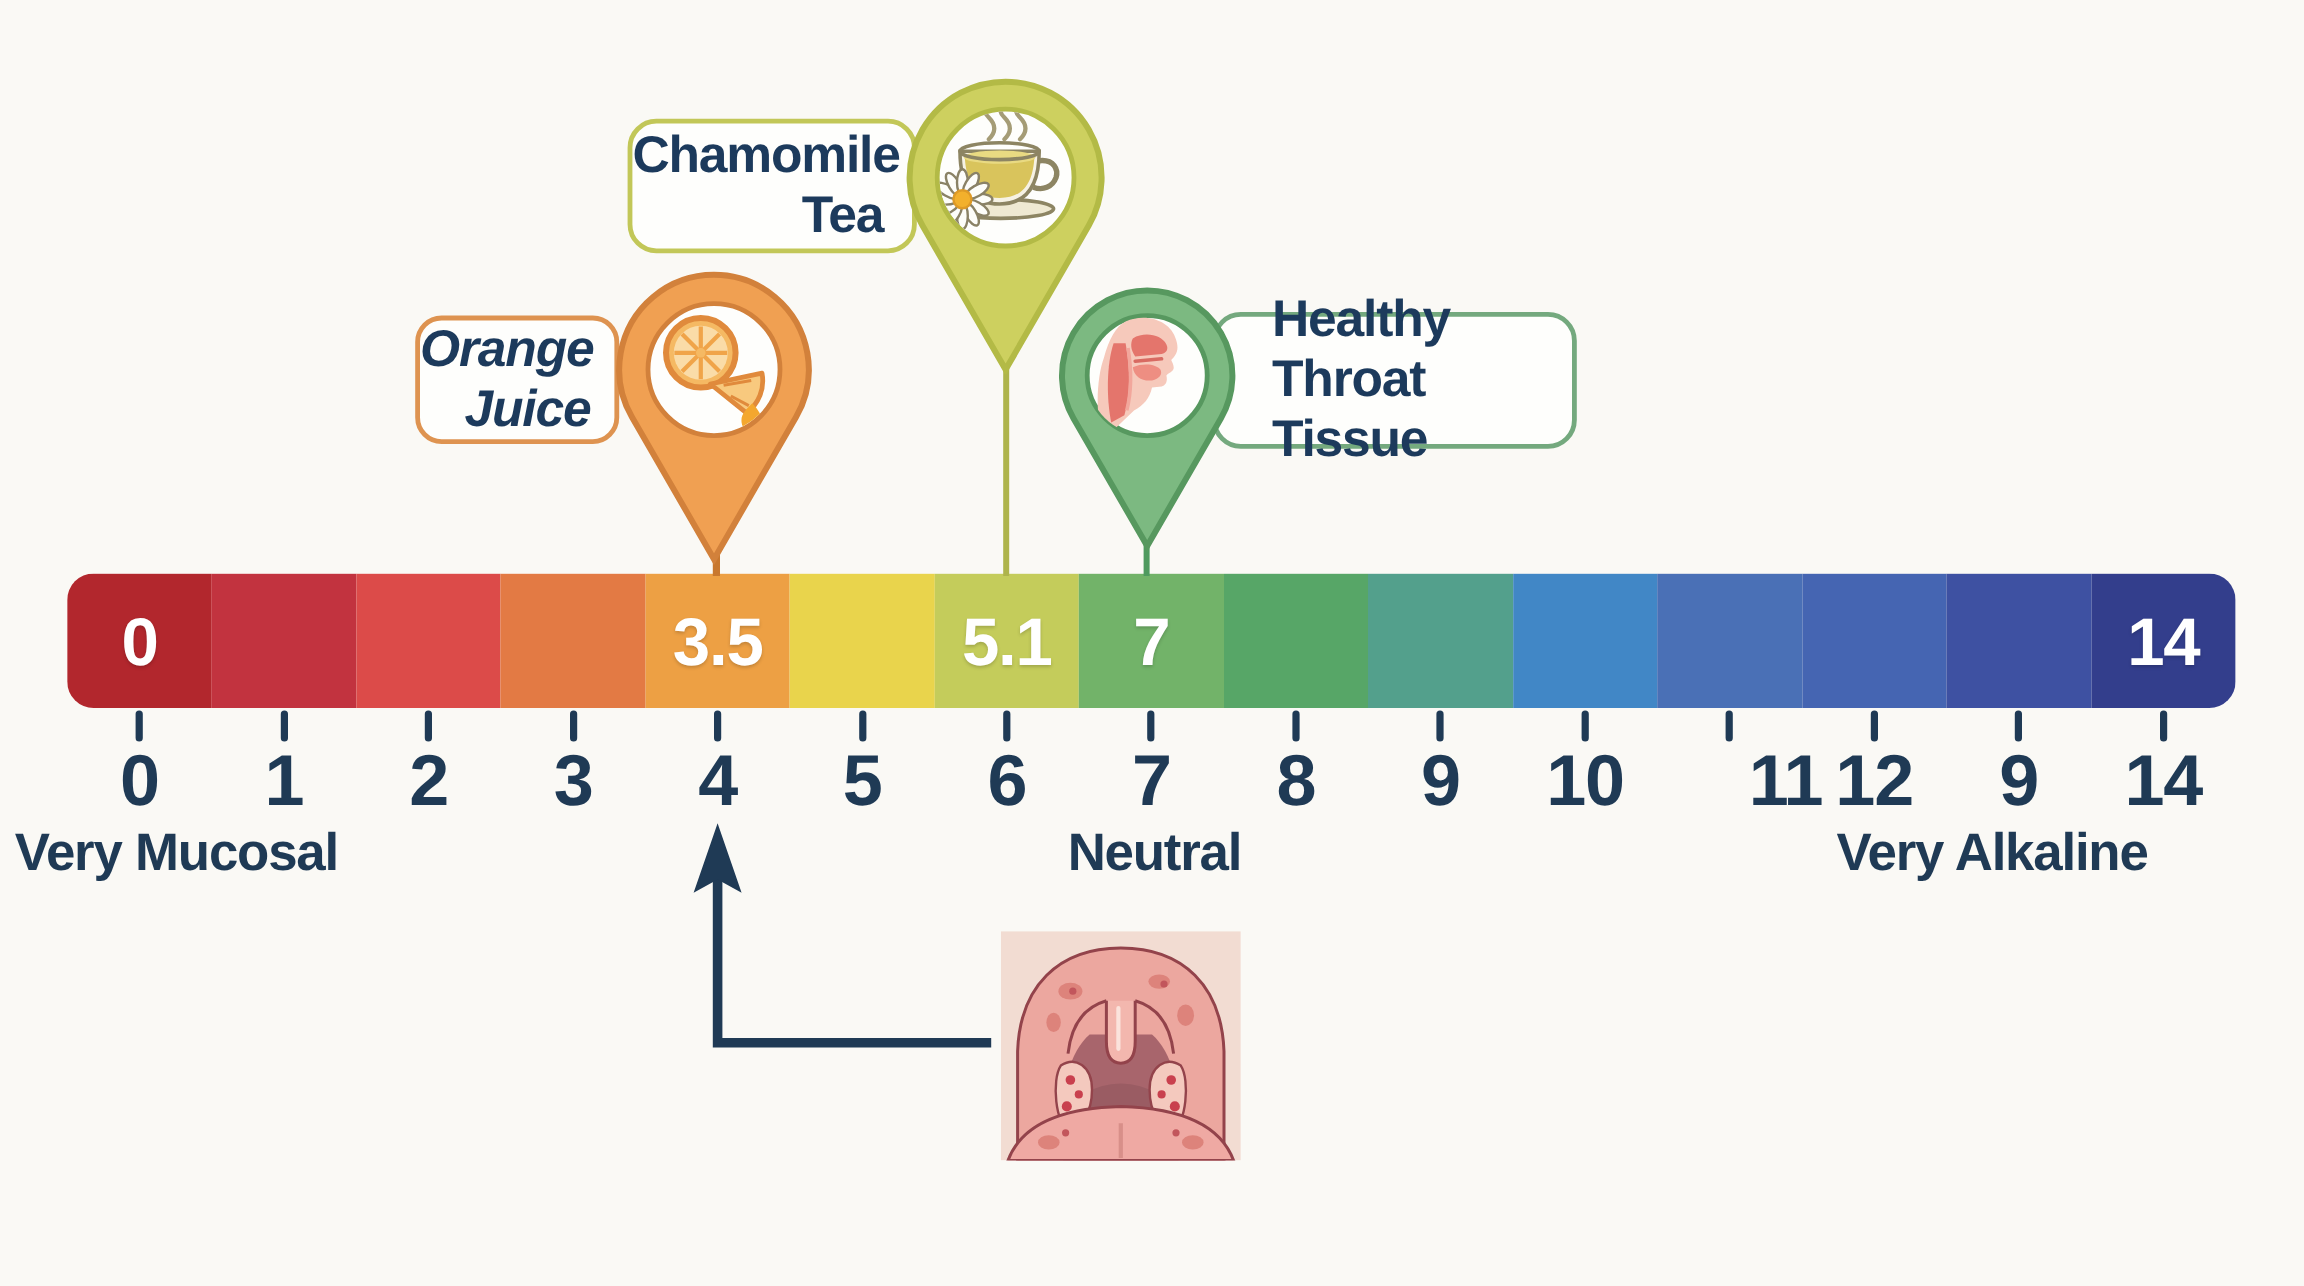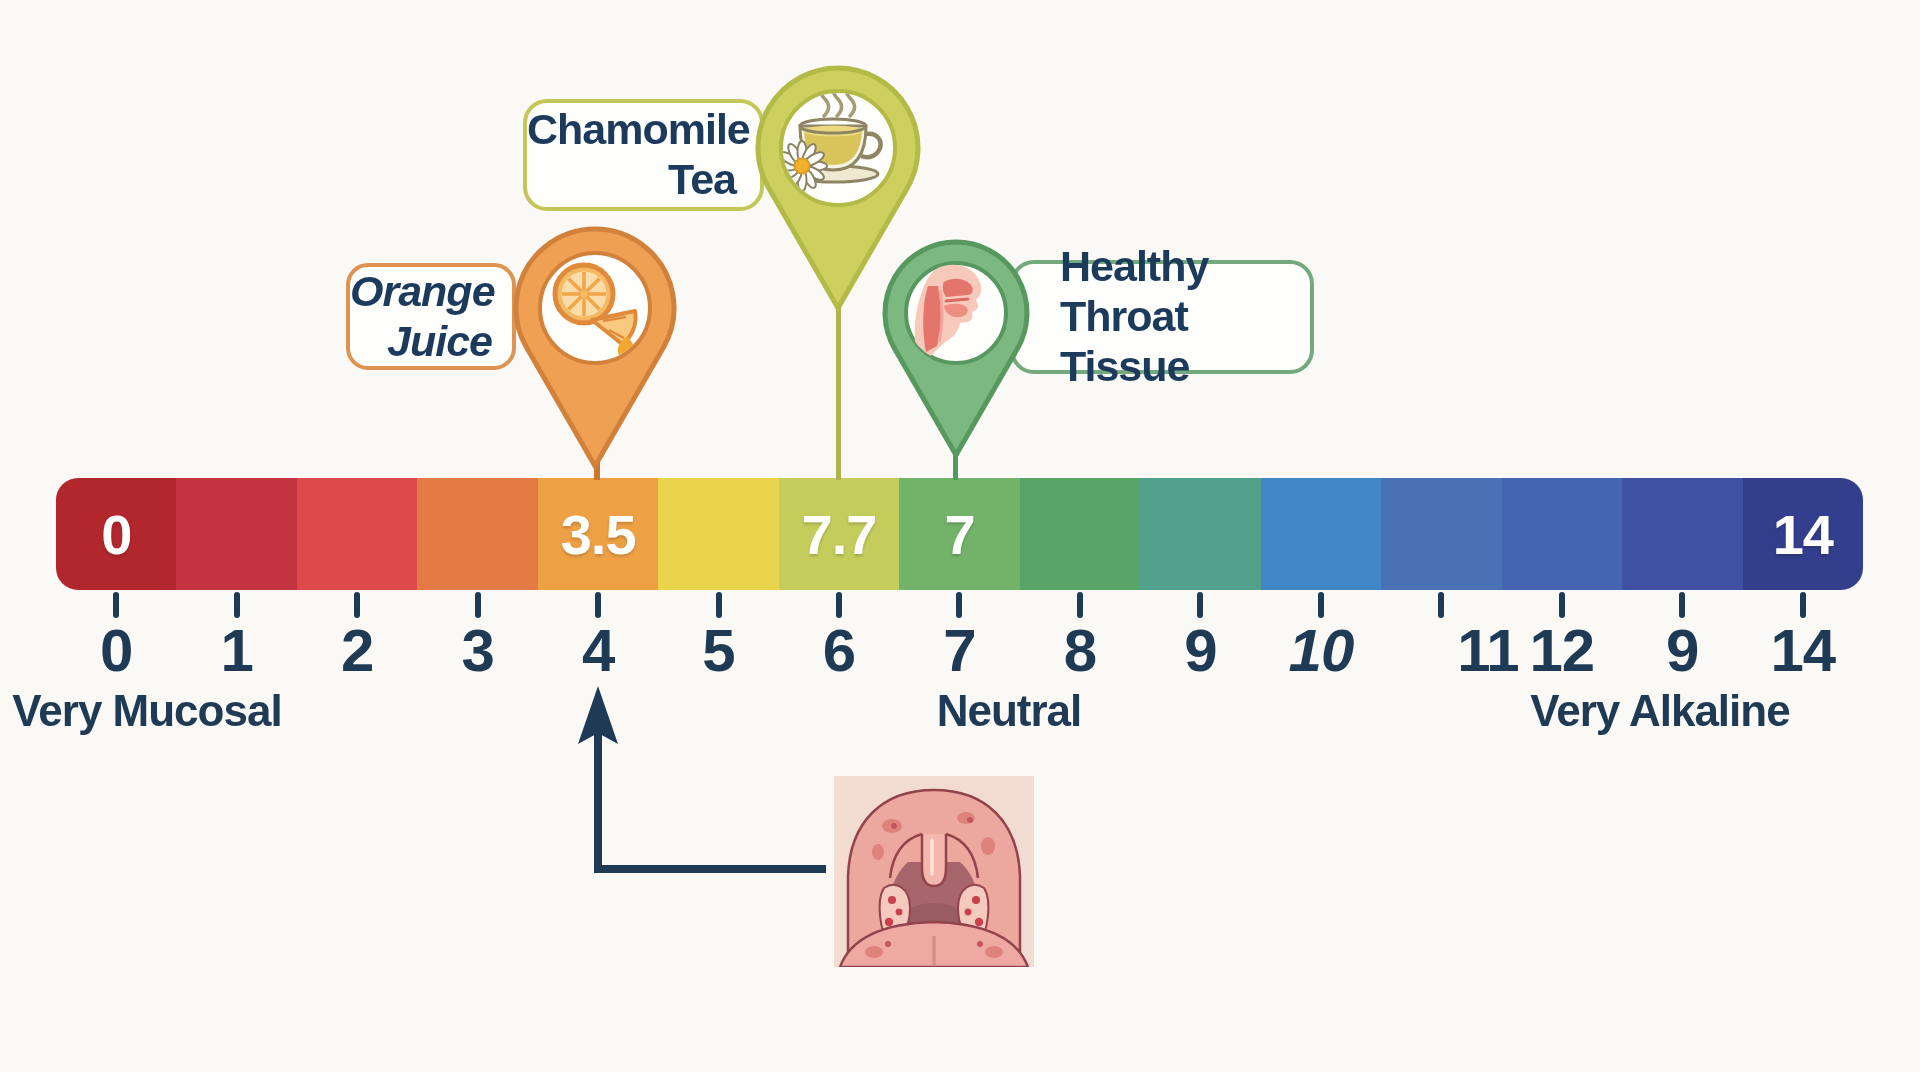--- a/index.html
+++ b/index.html
@@ -59,21 +59,21 @@
         <span>0</span>
       </div>
       <div class="ph-seg" style="background: rgb(194, 51, 63);"></div>
       <div class="ph-seg" style="background: rgb(220, 75, 73);"></div>
       <div class="ph-seg" style="background: rgb(227, 122, 68);"></div>
       <div class="ph-seg" style="background: rgb(237, 160, 68);">
         <span>3.5</span>
       </div>
       <div class="ph-seg" style="background: rgb(233, 212, 76);"></div>
       <div class="ph-seg" style="background: rgb(196, 204, 91);">
-        <span>7.7</span>
+        <span>5.1</span>
       </div>
       <div class="ph-seg" style="background: rgb(114, 179, 105);">
         <span>7</span>
       </div>
       <div class="ph-seg" style="background: rgb(87, 166, 103);"></div>
       <div class="ph-seg" style="background: rgb(83, 160, 140);"></div>
       <div class="ph-seg" style="background: rgb(65, 135, 198);"></div>
       <div class="ph-seg" style="background: rgb(74, 112, 182);"></div>
       <div class="ph-seg" style="background: rgb(69, 101, 178);"></div>
       <div class="ph-seg" style="background: rgb(62, 81, 162);"></div>
@@ -97,33 +97,33 @@
       <div class="tick-num" style="left: 658.55px;">5</div>
       <div class="tick" style="left: 836.02px;"></div>
       <div class="tick-num" style="left: 779.02px;">6</div>
       <div class="tick" style="left: 956.49px;"></div>
       <div class="tick-num" style="left: 899.49px;">7</div>
       <div class="tick" style="left: 1076.96px;"></div>
       <div class="tick-num" style="left: 1019.96px;">8</div>
       <div class="tick" style="left: 1197.43px;"></div>
       <div class="tick-num" style="left: 1140.43px;">9</div>
       <div class="tick" style="left: 1317.9px;"></div>
-      <div class="tick-num" style="left: 1260.9px; font-style: italic;">10</div>
+      <div class="tick-num" style="left: 1260.9px;">10</div>
       <div class="tick" style="left: 1438.37px;"></div>
       <div class="tick-num" style="left: 1428px;">11</div>
       <div class="tick" style="left: 1558.84px;"></div>
       <div class="tick-num" style="left: 1501.84px;">12</div>
       <div class="tick" style="left: 1679.31px;"></div>
       <div class="tick-num" style="left: 1622.31px;">9</div>
       <div class="tick" style="left: 1799.78px;"></div>
       <div class="tick-num" style="left: 1742.78px;">14</div>
     </div>
 
   <div class="zone-label" style="left:147px">Very Mucosal</div>
-  <div class="zone-label" style="left:1009px">Neutral</div>
+  <div class="zone-label" style="left:962px">Neutral</div>
   <div class="zone-label" style="left:1660px">Very Alkaline</div>
 
   <div class="marker-box align-right" id="oj-box" style="border-color: rgb(222, 147, 80);">
     <div>Orange</div>
     <div>Juice</div>
   </div>
   <div class="marker-box align-right" id="tea-box" style="border-color: rgb(194, 199, 88);">
     <div>Chamomile</div>
     <div>Tea</div>
   </div>

